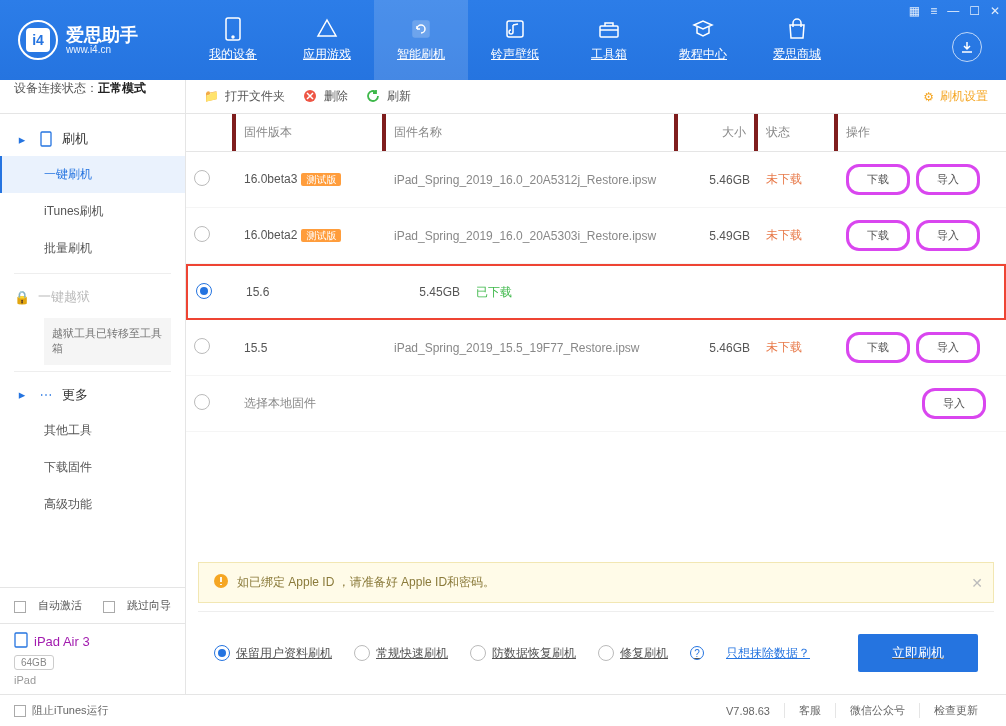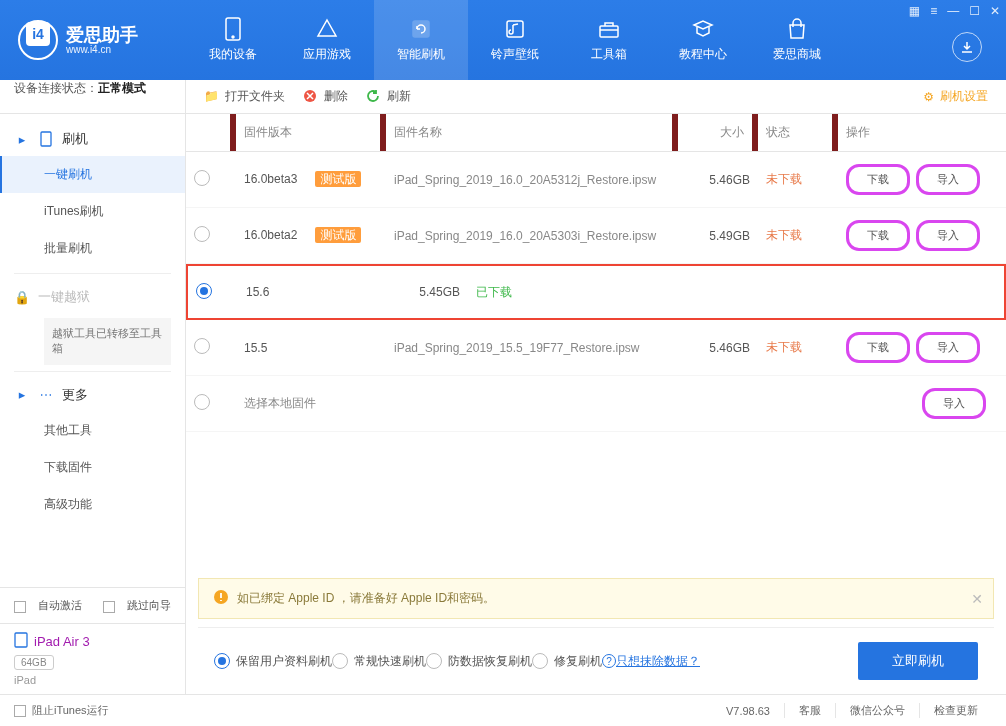--- a/index.html
+++ b/index.html
@@ -1,26 +1,26 @@
 <!DOCTYPE html>
 <html><head>
 <meta charset="utf-8">
 <style>
 * { margin: 0; padding: 0; box-sizing: border-box; font-family: "Microsoft YaHei", sans-serif; }
 body { width: 1006px; height: 726px; overflow: hidden; background: #fff; }
 
 .header { height: 80px; background: linear-gradient(to bottom, #2c7de8, #2574e0); display: flex; align-items: center; position: relative; }
 .logo-area { display: flex; align-items: center; padding: 0 18px; color: #fff; width: 186px; }
-.logo-circle { width: 40px; height: 40px; border: 2px solid #fff; border-radius: 50%; display: flex; justify-content: center; margin-right: 8px; }
+.logo-circle { width: 40px; height: 40px; border: 2px solid #fff; border-radius: 50%; display: flex; align-items: center; justify-content: center; margin-right: 8px; }
 .logo-inner { width: 24px; height: 24px; background: #fff; border-radius: 4px; color: #2574e0; font-weight: bold; font-size: 14px; display: flex; align-items: center; justify-content: center; }
 .logo-text { font-size: 18px; font-weight: bold; line-height: 1; }
 .logo-sub { font-size: 10px; opacity: 0.9; }
 
 .nav { display: flex; height: 100%; }
-.nav-item { width: 94px; display: flex; flex-direction: column; align-items: center; justify-content: center; color: #fff; font-size: 12px; cursor: pointer; gap: 6px; }
+.nav-item { width: 94px; display: flex; flex-direction: column; align-items: center; justify-content: center; color: #fff; font-size: 12px; cursor: pointer; gap: 6px; text-decoration: underline; }
 .nav-item.active { background: rgba(255,255,255,0.15); }
 .nav-icon { width: 22px; height: 22px; display: flex; align-items: center; justify-content: center; }
 
 .win-controls { position: absolute; right: 6px; top: 4px; display: flex; gap: 10px; color: #fff; font-size: 12px; }
 .win-controls span { cursor: pointer; opacity: 0.85; }
 .download-circle { position: absolute; right: 24px; top: 32px; width: 30px; height: 30px; border: 1.5px solid rgba(255,255,255,0.7); border-radius: 50%; display: flex; align-items: center; justify-content: center; color: #fff; cursor: pointer; }
 
 .body-area { display: flex; height: calc(100% - 80px - 32px); }
 
 .sidebar { width: 186px; border-right: 1px solid #e5e5e5; display: flex; flex-direction: column; }
@@ -48,38 +48,38 @@
 .tb-item .ic { width: 15px; height: 15px; }
 .tb-right { margin-left: auto; display: flex; align-items: center; gap: 6px; color: #f5a623; }
 
 .table-header { display: flex; border-bottom: 1px solid #e5e5e5; font-size: 12px; color: #888; }
 .col-radio { width: 50px; }
 .col-version { width: 150px; }
 .col-name { flex: 1; }
 .col-size { width: 80px; text-align: right; padding-right: 16px; }
 .col-status { width: 80px; }
 .col-action { width: 168px; }
-.th { padding: 10px 8px; border-right: 6px solid #7f1d1d; }
+.th { padding: 10px 8px; border-right: 4px solid #7f1d1d; }
 .th:last-child { border-right: none; }
 
 .firmware-row { display: flex; align-items: center; font-size: 12px; color: #555; height: 56px; border-bottom: 1px solid #f5f5f5; }
 .firmware-row.highlighted { border: 2px solid #e43; }
 .cell { padding: 0 8px; }
 .radio { width: 16px; height: 16px; border: 1.5px solid #bbb; border-radius: 50%; display: inline-block; position: relative; }
 .radio.on { border-color: #2574e0; }
 .radio.on::after { content: ""; position: absolute; inset: 3px; background: #2574e0; border-radius: 50%; }
-.beta-tag { background: #ff9d3c; color: #fff; font-size: 12px; padding: 1px 5px; border-radius: 2px; margin-left: 18px; }
+.beta-tag { background: #ff9d3c; color: #fff; font-size: 10px; padding: 1px 5px; border-radius: 2px; margin-left: 4px; }
 .status-undl { color: #e87a4a; }
 .status-dl { color: #3eb84a; }
 .btn-sm { border: 3px solid #d946ef; background: #fff; padding: 5px 18px; font-size: 11px; color: #555; cursor: pointer; border-radius: 13px; margin-right: 6px; }
 
 .notice-bar { margin: 8px 12px; background: #fffbe8; border: 1px solid #f2e7b3; padding: 10px 14px; font-size: 12px; color: #8a7a3a; display: flex; align-items: center; gap: 8px; position: relative; }
 .notice-close { position: absolute; right: 10px; color: #bbb; cursor: pointer; font-size: 14px; }
 
-.options-bar { padding: 14px 16px; display: flex; align-items: center; font-size: 12px; color: #555; border-top: 1px solid #eee; margin: 0 12px; }
+.options-bar { padding: 22px 16px; display: flex; align-items: center; gap: 22px; font-size: 12px; color: #555; border-top: 1px solid #eee; margin: 0 12px; text-decoration: underline; }
 .opt { display: flex; align-items: center; gap: 6px; }
 .help-q { color: #2574e0; border: 1px solid #2574e0; border-radius: 50%; width: 14px; height: 14px; display: inline-flex; align-items: center; justify-content: center; font-size: 10px; }
 .link-erase { color: #2574e0; text-decoration: underline; cursor: pointer; }
 .btn-primary { background: #2574e0; color: #fff; border: none; padding: 10px 34px; font-size: 13px; cursor: pointer; border-radius: 2px; margin-left: auto; }
 
 .footer { height: 32px; border-top: 1px solid #e5e5e5; display: flex; align-items: center; font-size: 11px; color: #666; padding: 0 14px; }
 .footer-item { padding: 0 14px; border-left: 1px solid #e5e5e5; cursor: pointer; }
 .footer-item:first-of-type { border-left: none; }
 .footer-spacer { flex: 1; }
 .checkbox { width: 12px; height: 12px; border: 1px solid #aaa; display: inline-block; margin-right: 6px; vertical-align: middle; }

